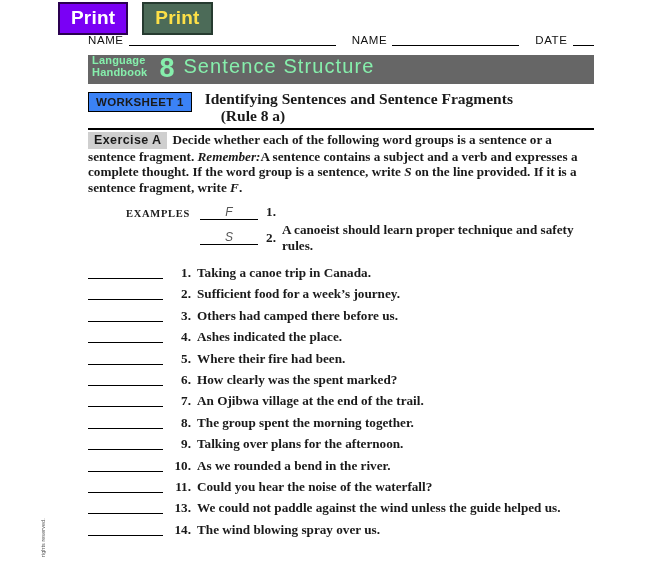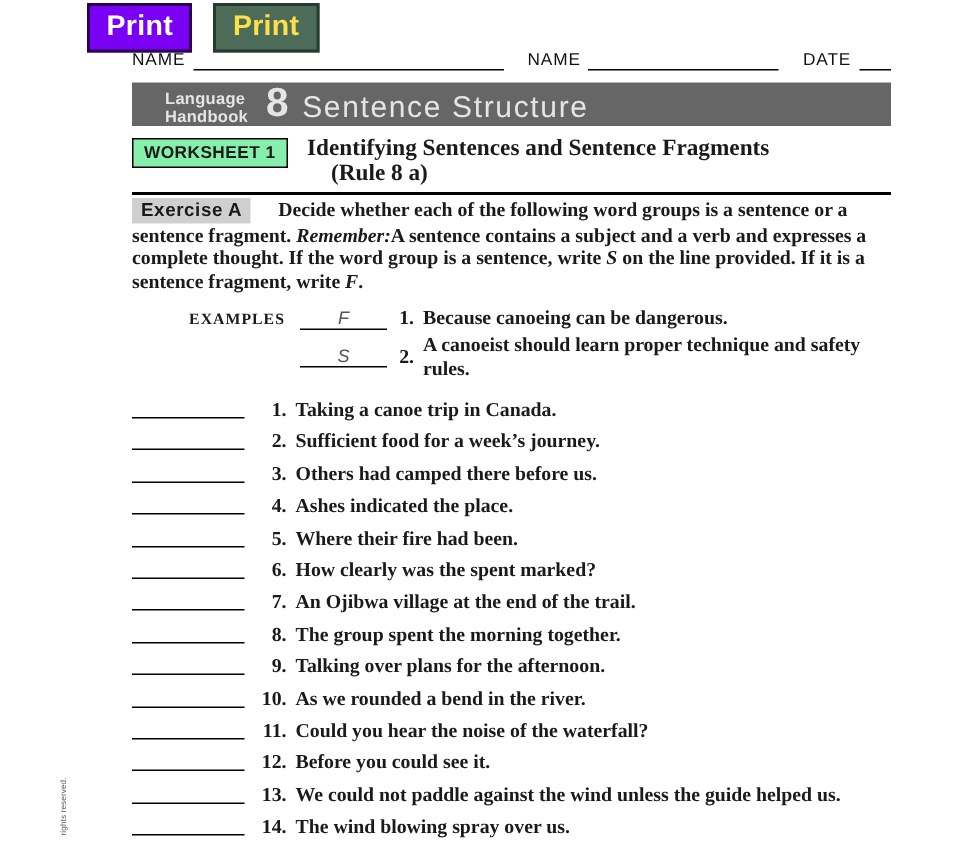--- a/index.html
+++ b/index.html
@@ -46,21 +46,21 @@
     border-color: #263b30;
   }
 
   
   .ncd-row {
     position: absolute;
     top: 34px;
     left: 88px;
     width: 506px;
     display: flex;
-    align-items: center;
+    align-items: flex-start;
     font-family: "Liberation Sans", sans-serif;
     font-size: 11.5px;
     letter-spacing: 0.6px;
     color: #111;
   }
   .ncd-label { white-space: nowrap; padding-bottom: 1px; }
   .ncd-rule {
     border-bottom: 1.4px solid #000;
     height: 11px;
     margin: 0 0 0 5px;
@@ -72,24 +72,24 @@
 
   
   .banner {
     position: absolute;
     top: 55px;
     left: 88px;
     width: 506px;
     height: 29px;
     background: #666666;
     display: flex;
-    align-items: flex-end;
-    color: #e5e5e5;
-    box-sizing: border-box;
-    padding-left: 22px;
+    align-items: flex-start;
+    color: #86efac;
+    box-sizing: border-box;
+    padding-left: 4px;
   }
   .banner-book {
     font-family: "Liberation Sans", sans-serif;
     font-size: 11px;
     font-weight: bold;
     line-height: 11.5px;
     letter-spacing: 0.2px;
     white-space: nowrap;
   }
   .banner-num {
@@ -118,21 +118,21 @@
   }
   .ws-badge {
     font-family: "Liberation Sans", sans-serif;
     font-weight: bold;
     font-size: 11.5px;
     letter-spacing: 0.3px;
     border: 1.6px solid #000;
     padding: 3px 7px 3px 7px;
     margin-top: 2px;
     flex: 0 0 auto;
-    background: #86efac;
+    background: #3b82f6;
     white-space: nowrap;
     cursor: pointer;
   }
   .ws-title {
     margin-left: 13px;
     font-size: 15.5px;
     font-weight: bold;
     line-height: 17px;
     flex: 1 1 auto;
   }
@@ -157,21 +157,21 @@
     line-height: 15.5px;
     text-align: left;
   }
   .ex-tag {
     font-family: "Liberation Sans", sans-serif;
     font-weight: bold;
     font-size: 12.5px;
     background: #cfcfcf;
     padding: 1px 6px 2px 6px;
     letter-spacing: 0.4px;
-    margin-right: 18px;
+    margin-right: 5px;
   }
   .ex-text { font-weight: bold; }
   .ex-text .ital { font-style: italic; }
 
   
   .examples {
     position: absolute;
     top: 204px;
     left: 88px;
     width: 506px;
@@ -307,21 +307,20 @@
 
 <div class="exercise">
   <span class="ex-tag">Exercise A</span><span class="ex-text"><span>Decide whether each of the following word groups is a sentence or a sentence fragment.</span> <span class="ital">Remember:</span><span>A sentence contains a subject and a verb and expresses a complete thought. If the word group is a sentence, write</span> <span class="ital">S</span> <span>on the line provided. If it is a sentence fragment, write</span> <span class="ital">F</span><span>.</span></span>
 </div>
 
 <div class="examples">
   <div class="ex-row">
     <div class="ex-label">EXAMPLES</div>
     <div class="ex-blank">F</div>
     <div class="ex-num">1.</div>
-    <div class="ex-body">Because canoeing can be dangerous.</div>
   </div>
   <div class="ex-row">
     <div class="ex-label"></div>
     <div class="ex-blank">S</div>
     <div class="ex-num">2.</div>
     <div class="ex-body">A canoeist should learn proper technique and safety rules.</div>
   </div>
 </div>
 
 <div class="items">
@@ -375,25 +374,20 @@
     <div class="item-num">10.</div>
     <div class="item-text">As we rounded a bend in the river.</div>
   </div>
   <div class="item-row">
     <div class="item-blank"></div>
     <div class="item-num">11.</div>
     <div class="item-text">Could you hear the noise of the waterfall?</div>
   </div>
   <div class="item-row">
     <div class="item-blank"></div>
-    <div class="item-num">12.</div>
-    <div class="item-text">Before you could see it.</div>
-  </div>
-  <div class="item-row">
-    <div class="item-blank"></div>
     <div class="item-num">13.</div>
     <div class="item-text">We could not paddle against the wind unless the guide helped us.</div>
   </div>
   <div class="item-row">
     <div class="item-blank"></div>
     <div class="item-num">14.</div>
     <div class="item-text">The wind blowing spray over us.</div>
   </div>
 
 </div>

